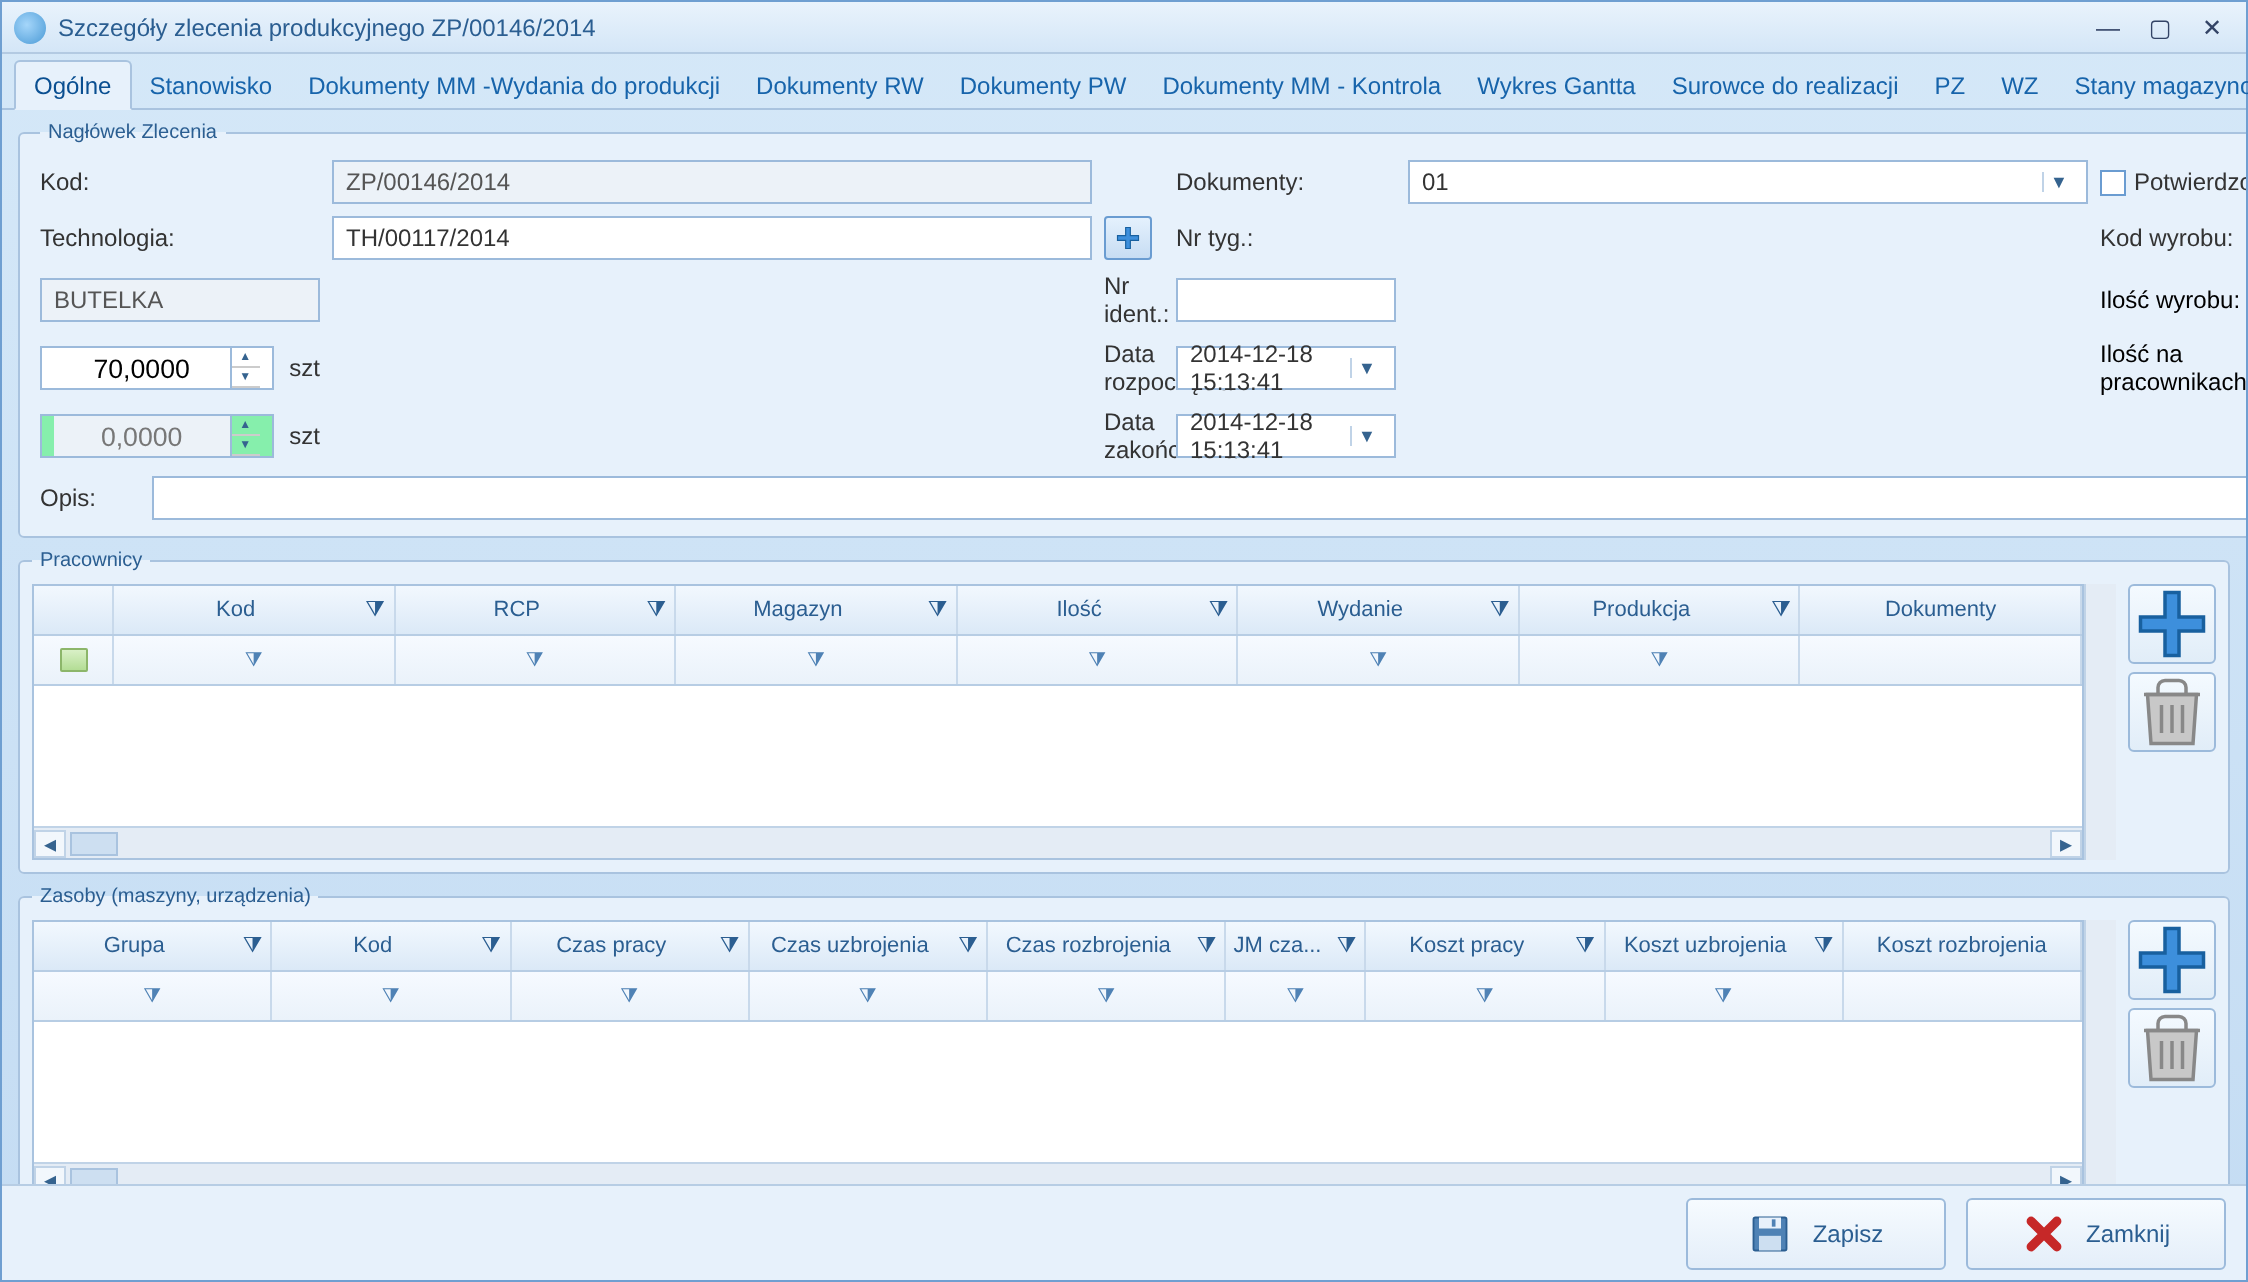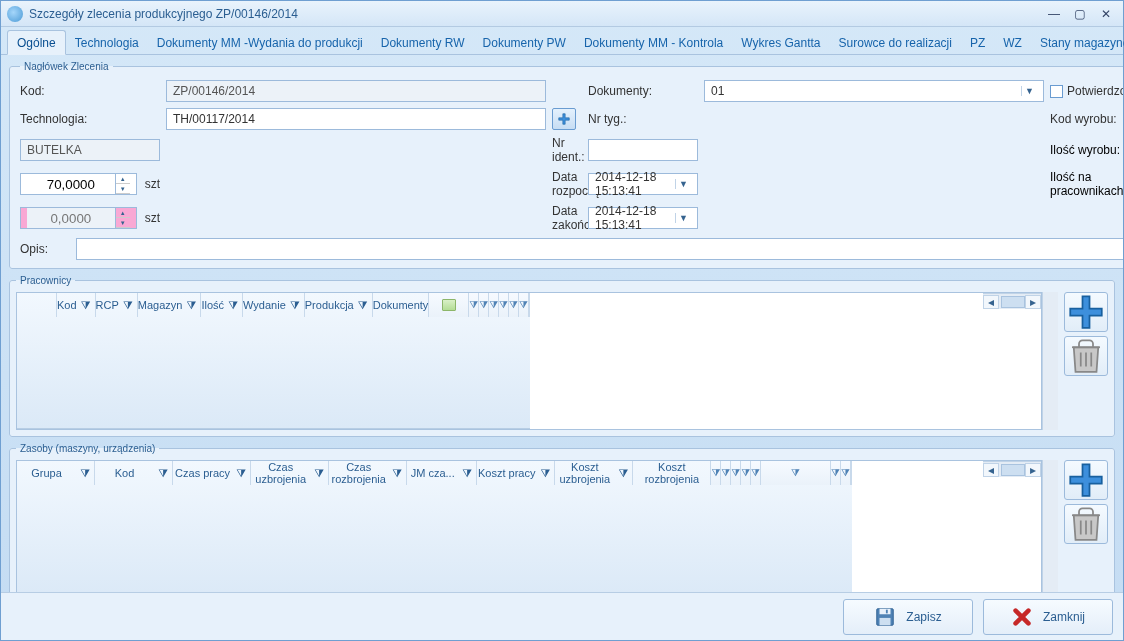--- a/index.html
+++ b/index.html
@@ -133,21 +133,21 @@
 .opis-row input { flex:1; }
 .grid-wrap {
   display:flex;
   gap:6px;
 }
 .grid {
   flex:1;
   border:1px solid #a9c3df;
   background:#fff;
   display:flex;
-  flex-direction:row;
+  flex-direction:column;
   height: 138px;
 }
 .grid-head, .grid-filter {
   display:flex;
   background: linear-gradient(#f2f8fe,#dbe9f7);
   border-bottom:1px solid #b7cde4;
 }
 .gh-cell {
   flex:1;
   display:flex;
@@ -222,21 +222,21 @@
     <div class="title">Szczegóły zlecenia produkcyjnego ZP/00146/2014</div>
     <div class="winbtns">
       <div class="winbtn">—</div>
       <div class="winbtn">▢</div>
       <div class="winbtn">✕</div>
     </div>
   </div>
 
   <div class="tabs">
     <div class="tab active">Ogólne</div>
-    <div class="tab">Technologia</div>
+    <div class="tab">Stanowisko</div>
     <div class="tab">Dokumenty MM -Wydania do produkcji</div>
     <div class="tab">Dokumenty RW</div>
     <div class="tab">Dokumenty PW</div>
     <div class="tab">Dokumenty MM - Kontrola</div>
     <div class="tab">Wykres Gantta</div>
     <div class="tab">Surowce do realizacji</div>
     <div class="tab">PZ</div>
     <div class="tab">WZ</div>
     <div class="tab">Stany magazynowe</div>
 
@@ -294,21 +294,21 @@
         <div style="display:flex; gap:6px;">
           <div class="dateinput" style="width:170px;">
             <span class="val">2014-12-18 15:13:41</span>
             <span class="drop">▼</span>
           </div>
         </div>
         <div></div>
 
         <div class="form-label req">Ilość na pracownikach:</div>
         <div style="display:flex; gap:8px; align-items:center;">
-          <div class="spinner" style="width:180px; background:#f9a8d4;">
+          <div class="spinner" style="width:180px; background:#86efac;">
             <input readonly="" style="background: rgb(236, 242, 248); color: rgb(119, 119, 119);" value="0,0000">
             <div class="spinbtns">
                 <span>▲</span>
                 <span>▼</span>
               </div>
           </div>
           <span>szt</span>
         </div>
         <div></div>
         <div class="form-label">Data zakończenia:</div>

